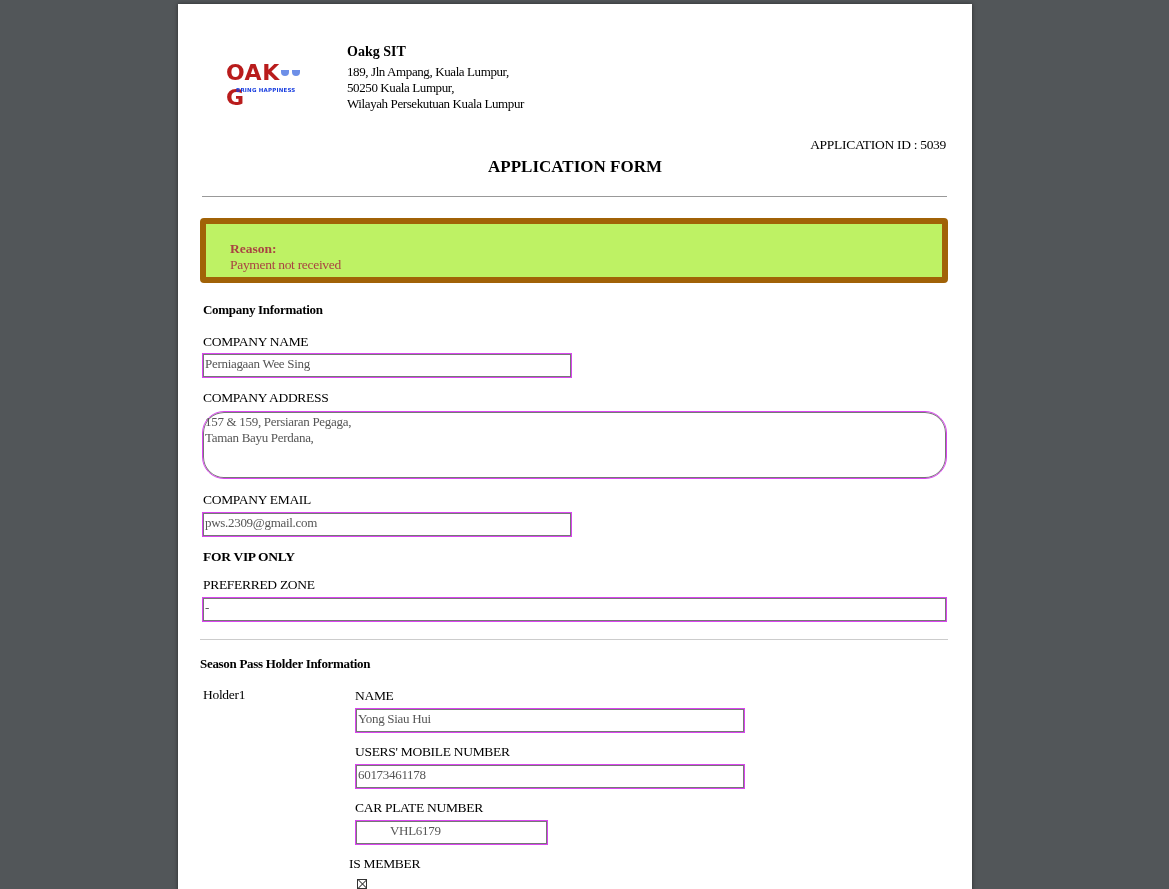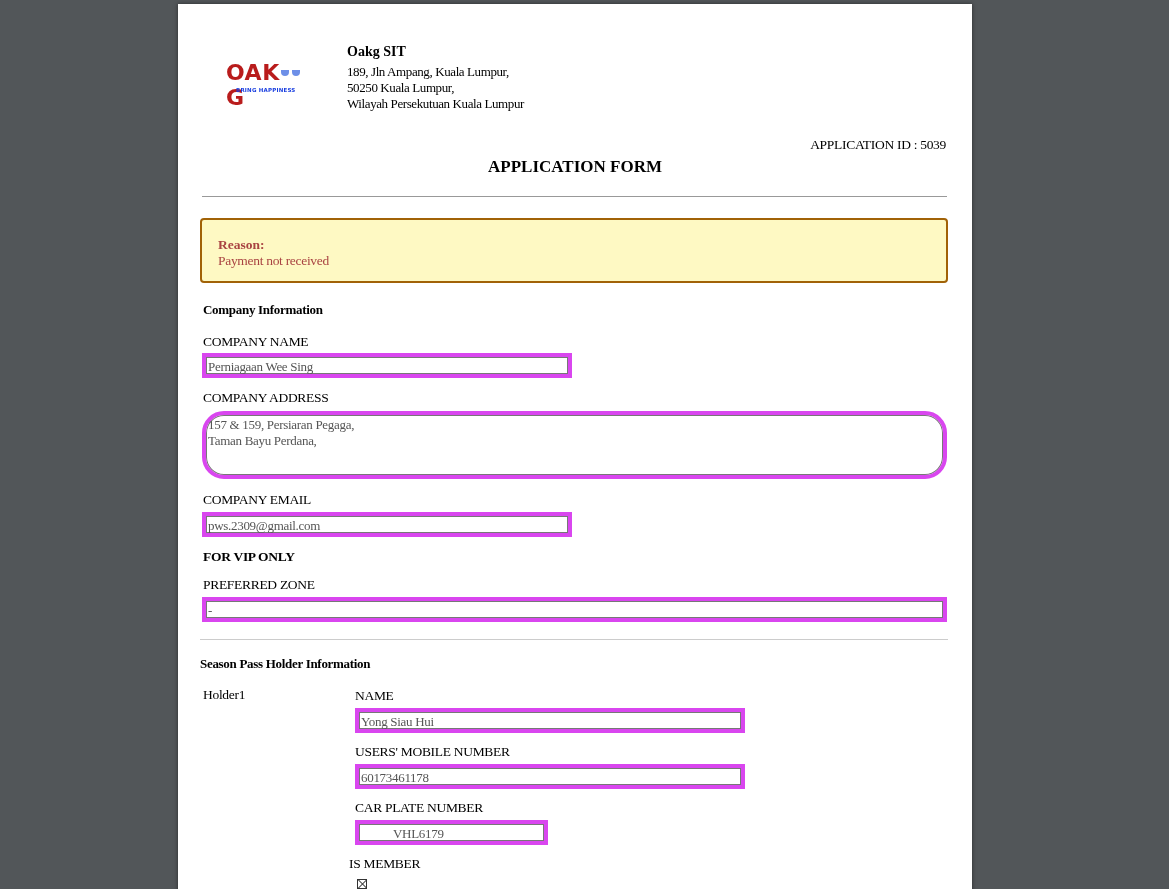--- a/index.html
+++ b/index.html
@@ -31,29 +31,29 @@
     font-size:5.5px; color:#1a3fe0; letter-spacing:0.2px;
   }
   .company-name { left:169px; top:40px; font-size:14px; font-weight:bold; }
   .company-addr { left:169px; top:60px; font-size:13px; line-height:16px; letter-spacing:-0.4px; }
   .app-id { right:26px; top:133px; font-size:13.5px; letter-spacing:-0.3px; }
   .form-title { left:0; width:794px; top:153px; text-align:center; font-size:17px; font-weight:bold; }
   .hr { left:24px; width:745px; height:1px; background:#999; }
   .hr.light { background:#ccc; }
   .alert {
     left:22px; top:214px; width:748px; height:65px;
-    background:#fef9c3; border:2px solid #a16207; border-radius:4px; box-sizing:border-box;
-    color:#a94442; padding:17px 16px;
+    background:#bef264; border:6px solid #a16207; border-radius:4px; box-sizing:border-box;
+    color:#a94442; padding:17px 24px;
   }
   .alert .t { font-weight:bold; font-size:13.5px; line-height:16px; }
   .alert .m { font-size:13.5px; line-height:16px; letter-spacing:-0.3px; }
   .section-title { font-size:13px; font-weight:bold; letter-spacing:-0.3px; }
   .label { font-size:13.5px; letter-spacing:-0.3px; }
   .field {
-    border:4px solid #d946ef; box-sizing:border-box; background:#fff;
+    border:1px solid #d946ef; box-sizing:border-box; background:#fff;
     font-size:13px; color:#555; padding:2px 2px; line-height:16px;
     font-family:"Liberation Serif", serif; letter-spacing:-0.3px;
     box-shadow:inset 0 0 0 1px #777;
   }
   .holder-label { font-size:13.5px; letter-spacing:-0.3px; }
   .checkbox {
     width:10px; height:10px; border:1px solid #333; box-sizing:border-box; position:absolute;
   }
   .checkbox:before, .checkbox:after {
     content:""; position:absolute; left:4px; top:-2px; width:1px; height:12px; background:#333;

